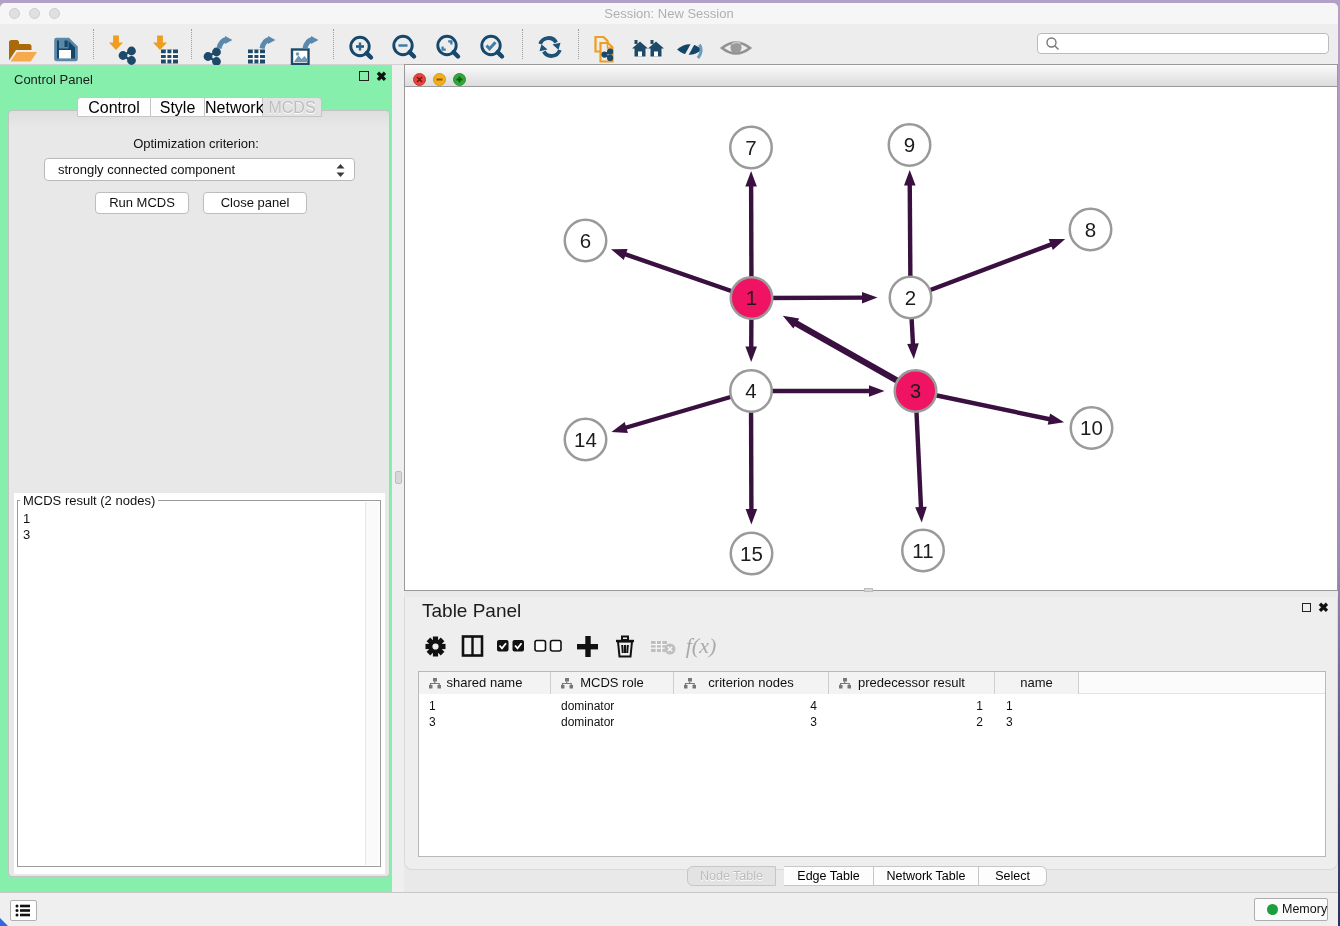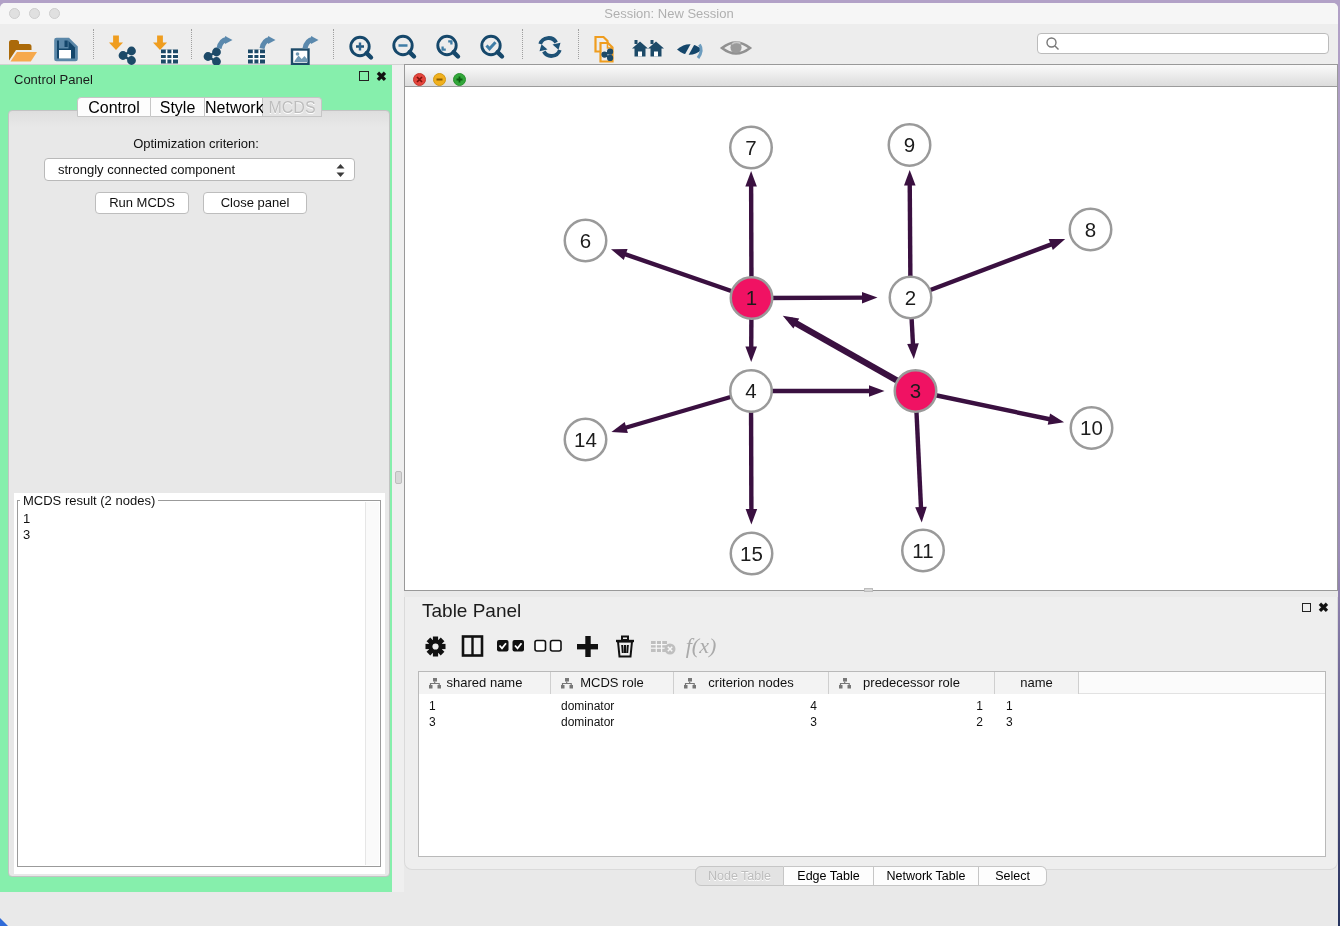--- a/index.html
+++ b/index.html
@@ -405,39 +405,59 @@
                 <path d="M5.7,3.5 v2 M1.5,7 v-1.5 h8.7 V7" stroke="#777" stroke-width="1.2" fill="none"></path>
               </g>
             </svg><span>criterion nodes</span></div>
         <div class="th" style="left:410px;width:166px"><svg width="12" height="11" style="position:absolute;left:10px;top:6px">
               <g fill="#777">
                 <rect x="4" y="0" width="4" height="3.5"></rect>
                 <rect x="0" y="7" width="3.5" height="3.5"></rect>
                 <rect x="8.5" y="7" width="3.5" height="3.5"></rect>
                 <path d="M5.7,3.5 v2 M1.5,7 v-1.5 h8.7 V7" stroke="#777" stroke-width="1.2" fill="none"></path>
               </g>
-            </svg><span>predecessor role</span></div>
+            </svg><span>predecessor result</span></div>
         <div class="th" style="left:576px;width:84px"><span>name</span></div>
       </div>
       <div class="td" style="left:10px;top:27px">1</div>
       <div class="td" style="left:142px;top:27px">dominator</div>
       <div class="td" style="left:255px;top:27px;width:143px;text-align:right">4</div>
       <div class="td" style="left:410px;top:27px;width:154px;text-align:right">1</div>
       <div class="td" style="left:587px;top:27px">1</div>
       <div class="td" style="left:10px;top:43px">3</div>
       <div class="td" style="left:142px;top:43px">dominator</div>
       <div class="td" style="left:255px;top:43px;width:143px;text-align:right">3</div>
       <div class="td" style="left:410px;top:43px;width:154px;text-align:right">2</div>
       <div class="td" style="left:587px;top:43px">3</div>
     </div>
     <div class="abs" id="bottabs">
-      <div class="tab tabsel" style="left:290px;width:89px;border-radius:6px 0 0 6px;font-weight:500">Node Table</div>
+      <div class="tab tabsel" style="left:282px;width:89px;border-radius:6px 0 0 6px;font-weight:500">Node Table</div>
       <div class="tab" style="left:379px;width:90px;border-left:none;font-weight:500">Edge Table</div>
       <div class="tab" style="left:469px;width:105px;border-left:none;font-weight:500">Network Table</div>
       <div class="tab" style="left:574px;width:68px;border-left:none;border-radius:0 6px 6px 0;font-weight:500">Select</div>
     </div>
+  </div>
+  <div class="abs" id="statusbar">
+    <div class="abs" id="listbtn">
+      <svg width="25" height="19">
+          <g fill="#111">
+            <circle cx="6" cy="5" r="1.5"></circle>
+            <rect x="9" y="3.7" width="10" height="2.6"></rect>
+            <circle cx="6" cy="9.5" r="1.5"></circle>
+            <rect x="9" y="8.2" width="10" height="2.6"></rect>
+            <circle cx="6" cy="14" r="1.5"></circle>
+            <rect x="9" y="12.7" width="10" height="2.6"></rect>
+          </g>
+        </svg>
+    </div>
+    <div class="abs" id="membtn">
+        <svg width="11" height="11" style="position:absolute;left:12px;top:5px">
+          <circle cx="5.5" cy="5.5" r="5.5" fill="#1d9e3c"></circle>
+        </svg>
+        <span style="position:absolute;left:27px;top:3px">Memory</span>
+      </div>
   </div>
 </div>
 <div id="rightstrip"></div>
 <svg style="position:absolute;left:0;top:918px" width="8" height="8">
     <polygon points="0,8 0,0 8,8" fill="#2f6bd8"></polygon>
   </svg>
 <div style="position:absolute;left:864px;top:588px;width:9px;height:4px;background:#d6d6d6;border:1px solid #bdbdbd"></div>
 
 </body></html>

